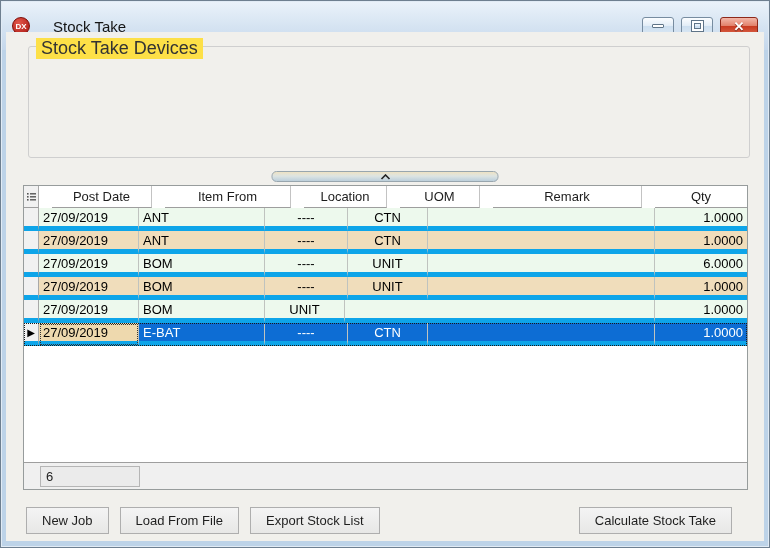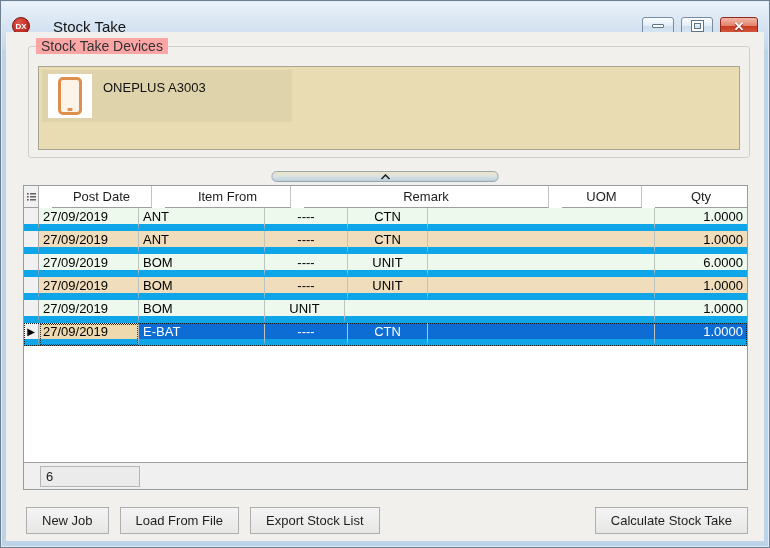--- a/index.html
+++ b/index.html
@@ -45,21 +45,21 @@
     background:#f1f0ec;
   }
 
   
   .groupbox {
     position:absolute; top:14px; left:22px; right:14px; height:112px;
     border:1px solid #cfcfcf; border-radius:3px;
   }
   .groupbox-label {
     position:absolute; top:-9px; left:7px; padding:0 5px;
-    background:#fca5a5; font-size:14px; color:#333;
+    background:#fde047; font-size:18px; color:#333;
   }
   .device-panel {
     position:absolute; top:19px; left:9px; right:9px; bottom:7px;
     background:#e9dcb2; border:1px solid #a8a494;
   }
   .device-item {
     position:absolute; top:3px; left:3px; width:250px; height:52px;
     background:#ded3ab; display:flex; align-items:center; cursor:default;
   }
   .device-icon-box {
@@ -94,21 +94,21 @@
   }
   .grid-header { display:flex; height:22px; background:#fff; flex:0 0 auto;gap:13px; }
   .grid-header .hcell {
     border-right:1px solid #c3c3c3; border-bottom:1px solid #9e9e9e;
     display:flex; align-items:center; justify-content:center;
     color:#1c1c1c; overflow:hidden; white-space:nowrap;
   }
   .grid-body { flex:1 1 auto; background:#fff; overflow:hidden; }
   .grid-row { display:flex; height:23px; }
   .grid-row .cell {
-    border-right:1px solid #bfc3bf; border-bottom:7px solid #0ea5e9;
+    border-right:1px solid #bfc3bf; border-bottom:5px solid #0ea5e9;
     display:flex; align-items:center; padding:0 4px;
     overflow:hidden; white-space:nowrap;
   }
   .row-green .cell { background:#edf9ed; }
   .row-tan   .cell { background:#f0ddbb; }
 
   .c-ind    { width:15px; flex:0 0 auto; }
   .c-date   { width:100px; flex:0 0 auto; }
   .c-item   { width:126px; flex:0 0 auto; }
   .c-loc    { width:83px;  flex:0 0 auto; justify-content:center; }
@@ -133,21 +133,21 @@
     display:flex; align-items:center;
   }
   .footer-count {
     margin-left:16px; width:100px; height:21px;
     background:#ebebeb; border:1px solid #b5b5b5;
     display:flex; align-items:center; padding-left:5px; font-size:13px; color:#222;
   }
 
   
   .button-bar {
-    position:absolute; left:20px; right:16px; top:475px; height:27px;
+    position:absolute; left:20px; right:32px; top:475px; height:27px;
     display:flex; gap:11px; align-items:center;
   }
   .btn {
     height:27px; padding:0 15px; font-size:13px; color:#1e1e1e;
     background:linear-gradient(#f4f4f4, #e7e7e6); border:1px solid #aeaeae;
     font-family:"Liberation Sans", sans-serif; cursor:pointer; white-space:nowrap;
   }
   .btn-right { margin-left:auto; }
 </style>
 </head>
@@ -168,28 +168,20 @@
       <div class="cap-btn close">
         <span class="glyph-close">✕</span>
       </div>
     </div>
   </div>
 
   <div class="client">
 
     <div class="groupbox">
       <div class="groupbox-label">Stock Take Devices</div>
-      <div class="device-panel">
-        <div class="device-item">
-          <div class="device-icon-box">
-            <div class="phone-icon"></div>
-          </div>
-          <div class="device-label">ONEPLUS A3003</div>
-        </div>
-      </div>
     </div>
 
     <div class="splitter">
       <svg class="chevron-up" width="10" height="6" viewBox="0 0 10 6">
         <polyline points="1,5 5,1 9,5" fill="none" stroke="#222" stroke-width="1.6"></polyline>
       </svg>
     </div>
 
     <div class="grid">
       <div class="grid-header">
@@ -202,22 +194,23 @@
               </g>
             <g stroke="#555" stroke-width="1.4">
                 <line x1="3" y1="1.8" x2="9" y2="1.8"></line>
                 <line x1="3" y1="4.8" x2="9" y2="4.8"></line>
                 <line x1="3" y1="7.8" x2="9" y2="7.8"></line>
               </g>
           </svg>
         </div>
         <div class="hcell c-date">Post Date</div>
         <div class="hcell c-item">Item From</div>
+        <div class="hcell c-loc">Location</div>
+        <div class="hcell c-uom">UOM</div>
         <div class="hcell c-remark">Remark</div>
-        <div class="hcell c-uom">UOM</div>
         <div class="hcell c-qty">Qty</div>
       </div>
       <div class="grid-body">
           <div class="grid-row row-green">
     <div class="cell c-ind"></div>
     <div class="cell c-date">27/09/2019</div>
     <div class="cell c-item">ANT</div>
     <div class="cell c-loc">----</div>
     <div class="cell c-uom">CTN</div>
     <div class="cell c-remark"></div>

